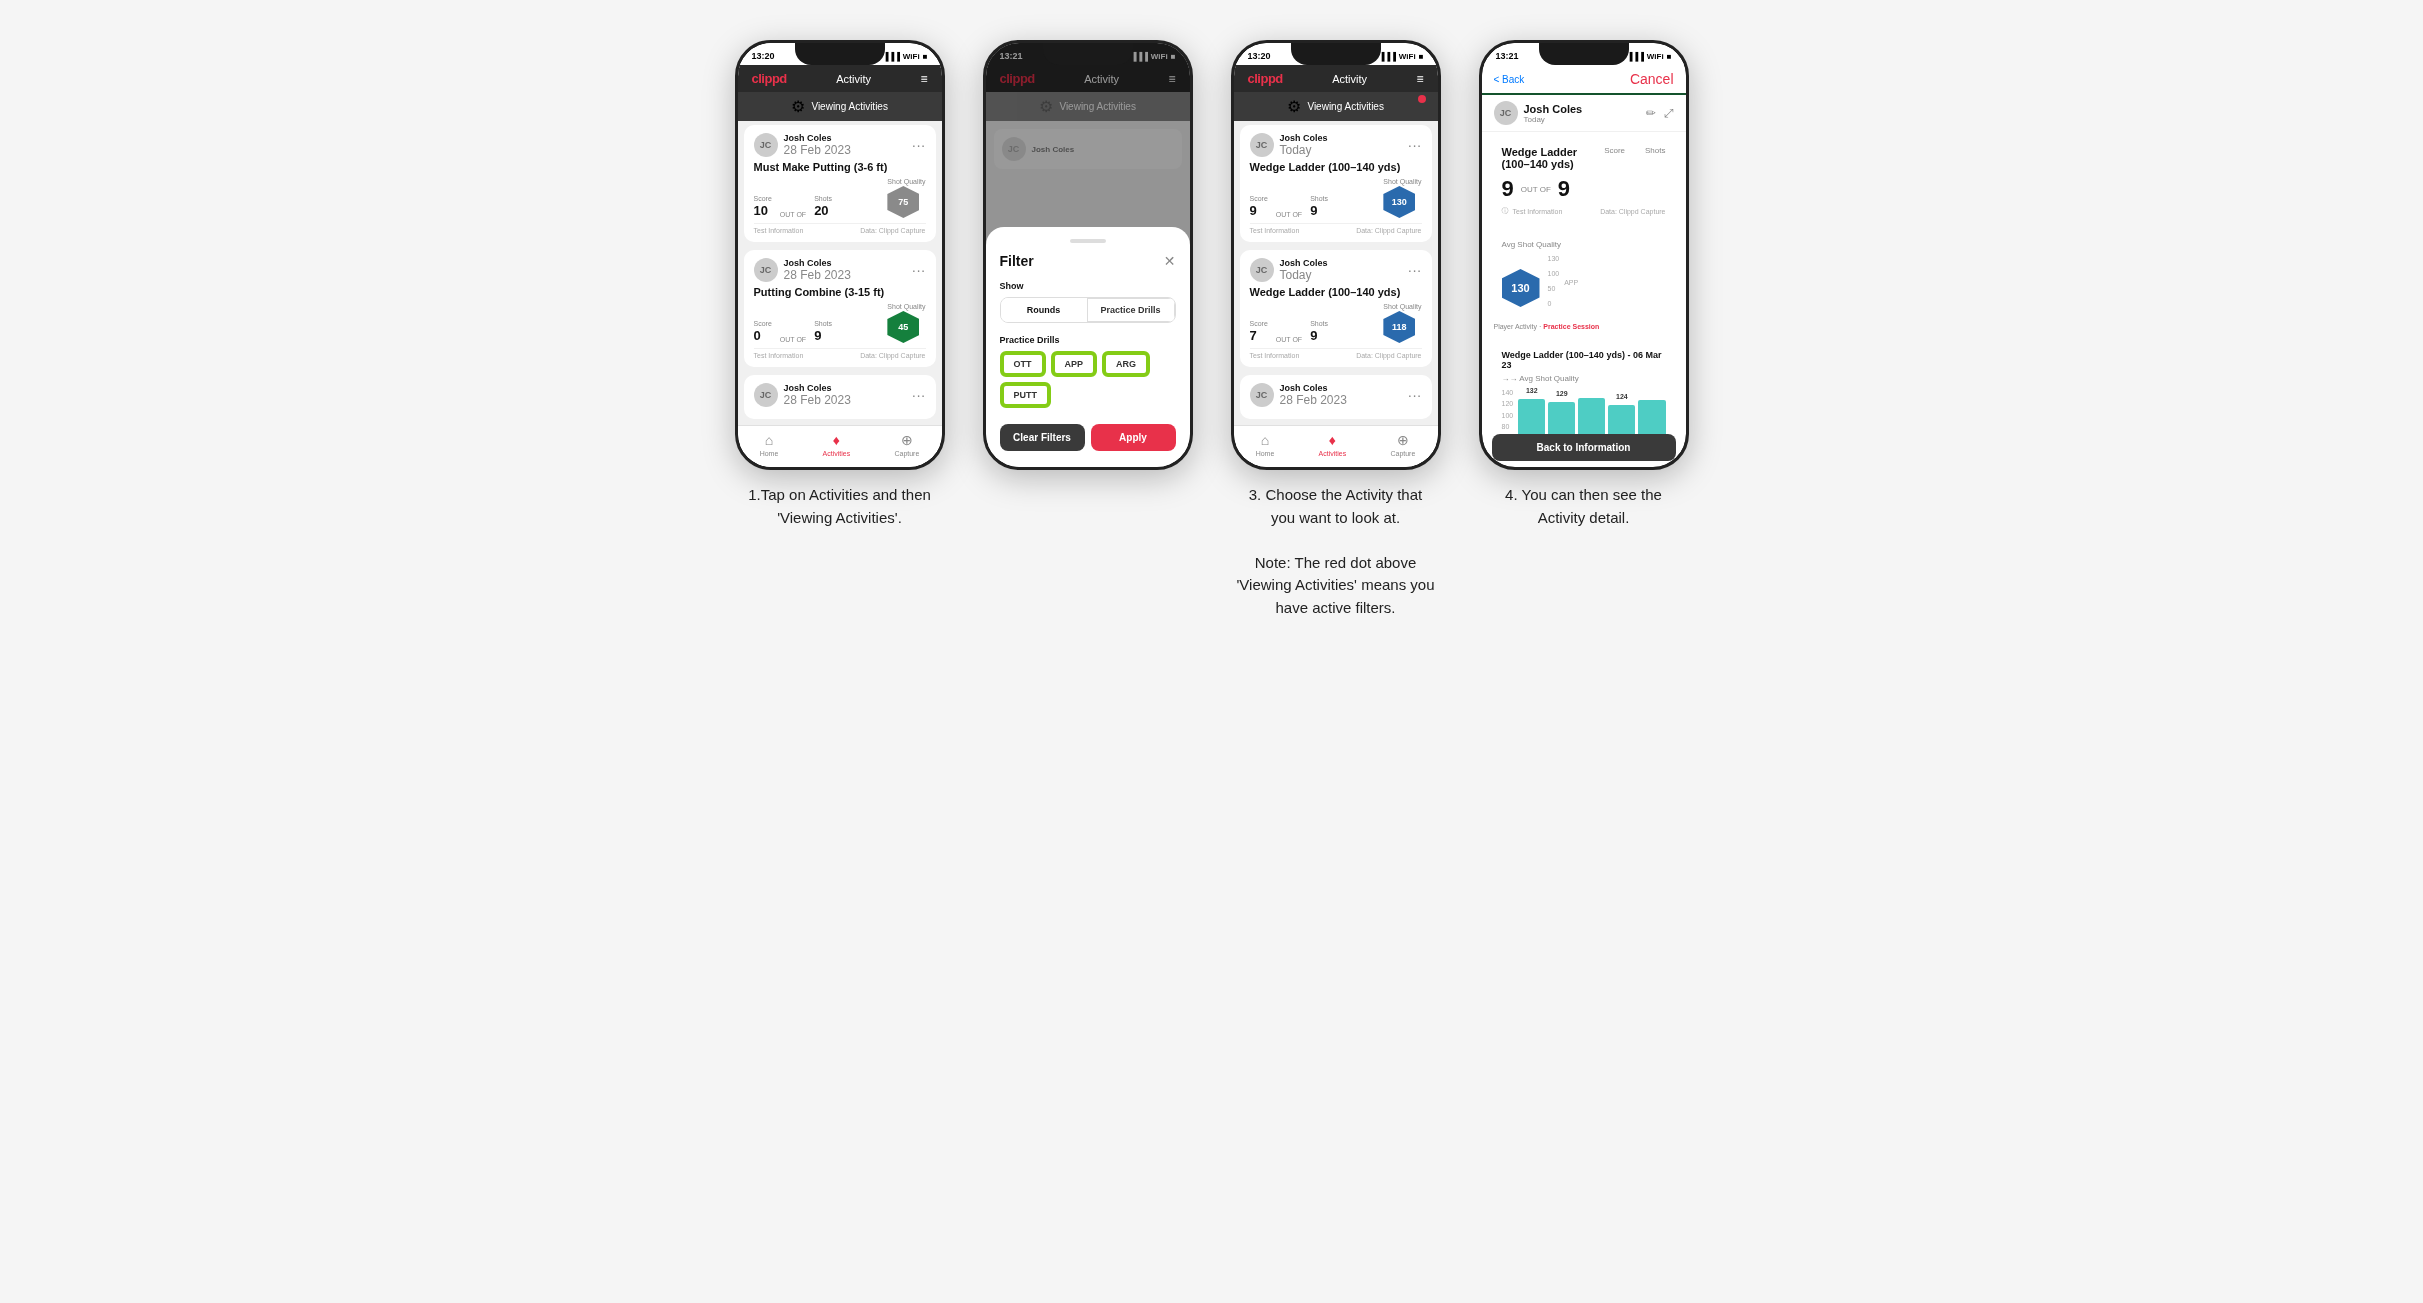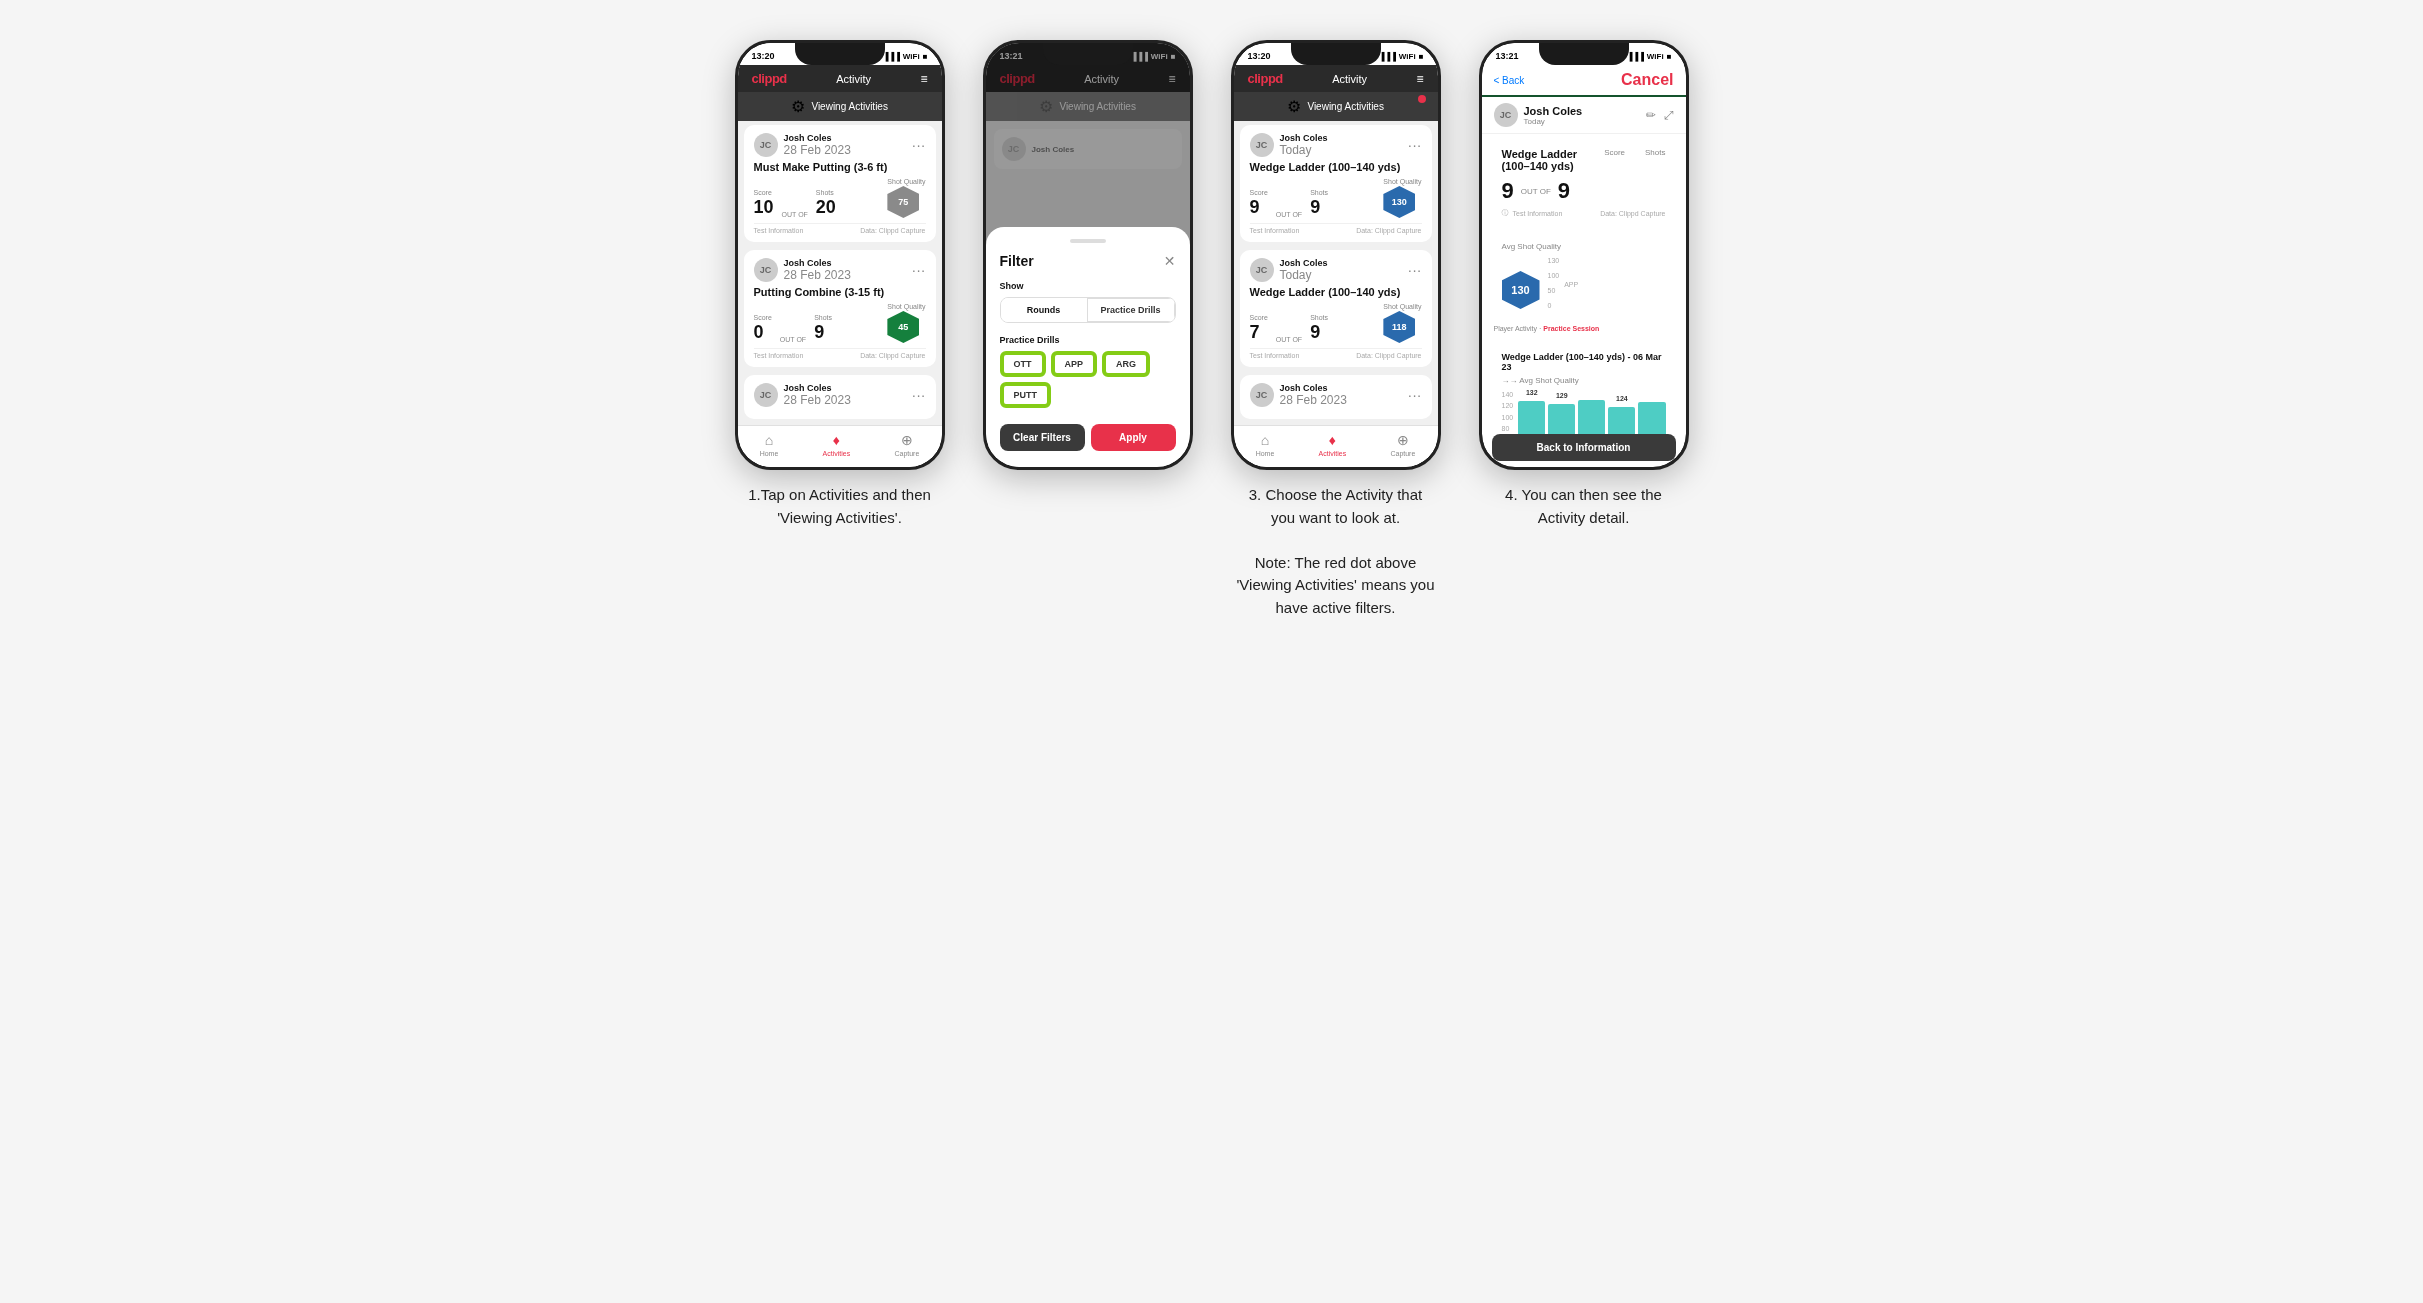--- a/index.html
+++ b/index.html
@@ -192,21 +192,21 @@
     .stat-group {
       display: flex;
       flex-direction: column;
     }
     .stat-label {
       font-size: 7px;
       color: #888;
       margin-bottom: 1px;
     }
     .stat-value {
-      font-size: 18px;
+      font-size: 13px;
       font-weight: 800;
       color: #111;
     }
     .stat-out-of {
       font-size: 7px;
       color: #888;
       font-weight: 400;
       margin: 0 2px;
     }
     .shot-quality-badge {
@@ -382,23 +382,23 @@
     }
     .back-btn {
       display: flex;
       align-items: center;
       gap: 2px;
       font-size: 10px;
       color: #007aff;
       font-weight: 500;
     }
     .cancel-btn {
-      font-size: 16px;
+      font-size: 14px;
       color: #e8314a;
-      font-weight: 700;
+      font-weight: 400;
     }
     .detail-user-row {
       background: #fff;
       display: flex;
       align-items: center;
       justify-content: space-between;
       padding: 6px 12px;
       border-bottom: 1px solid #f0f0f0;
       flex-shrink: 0;
     }

